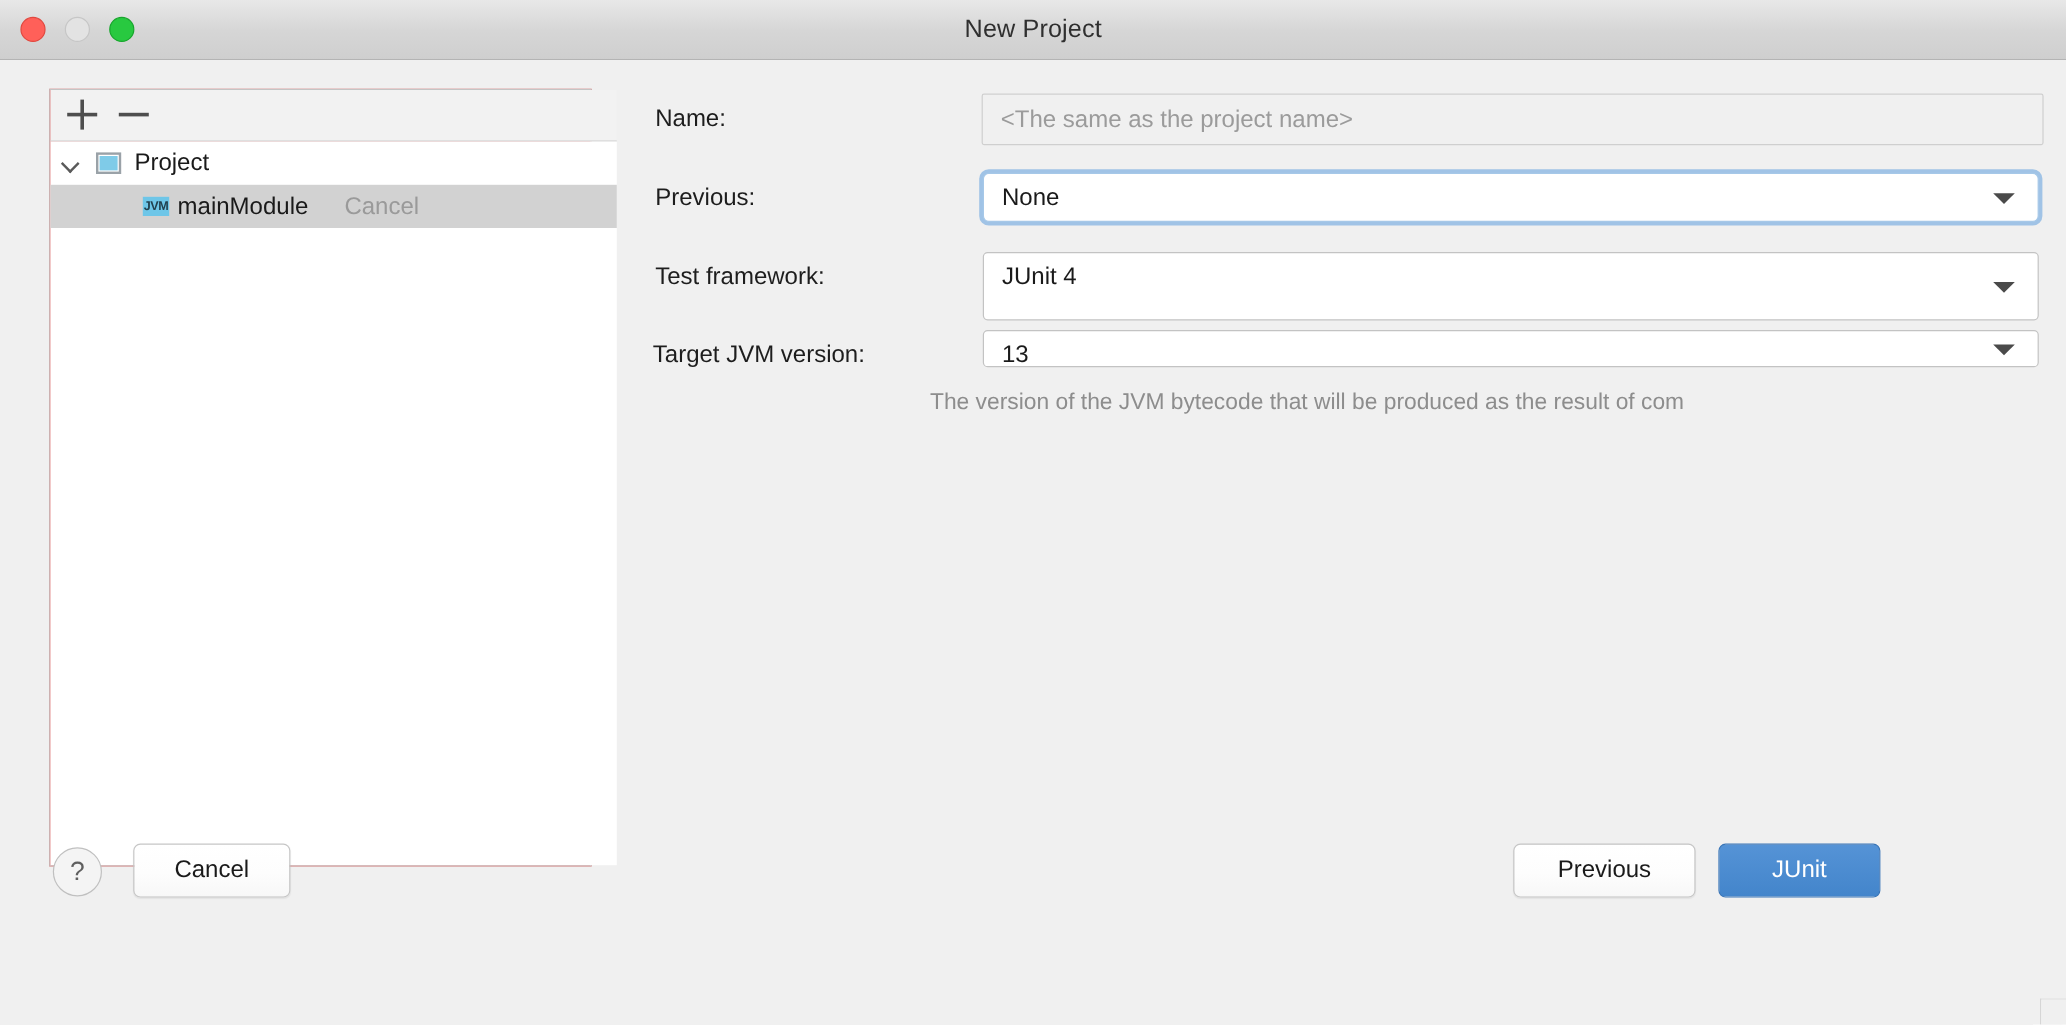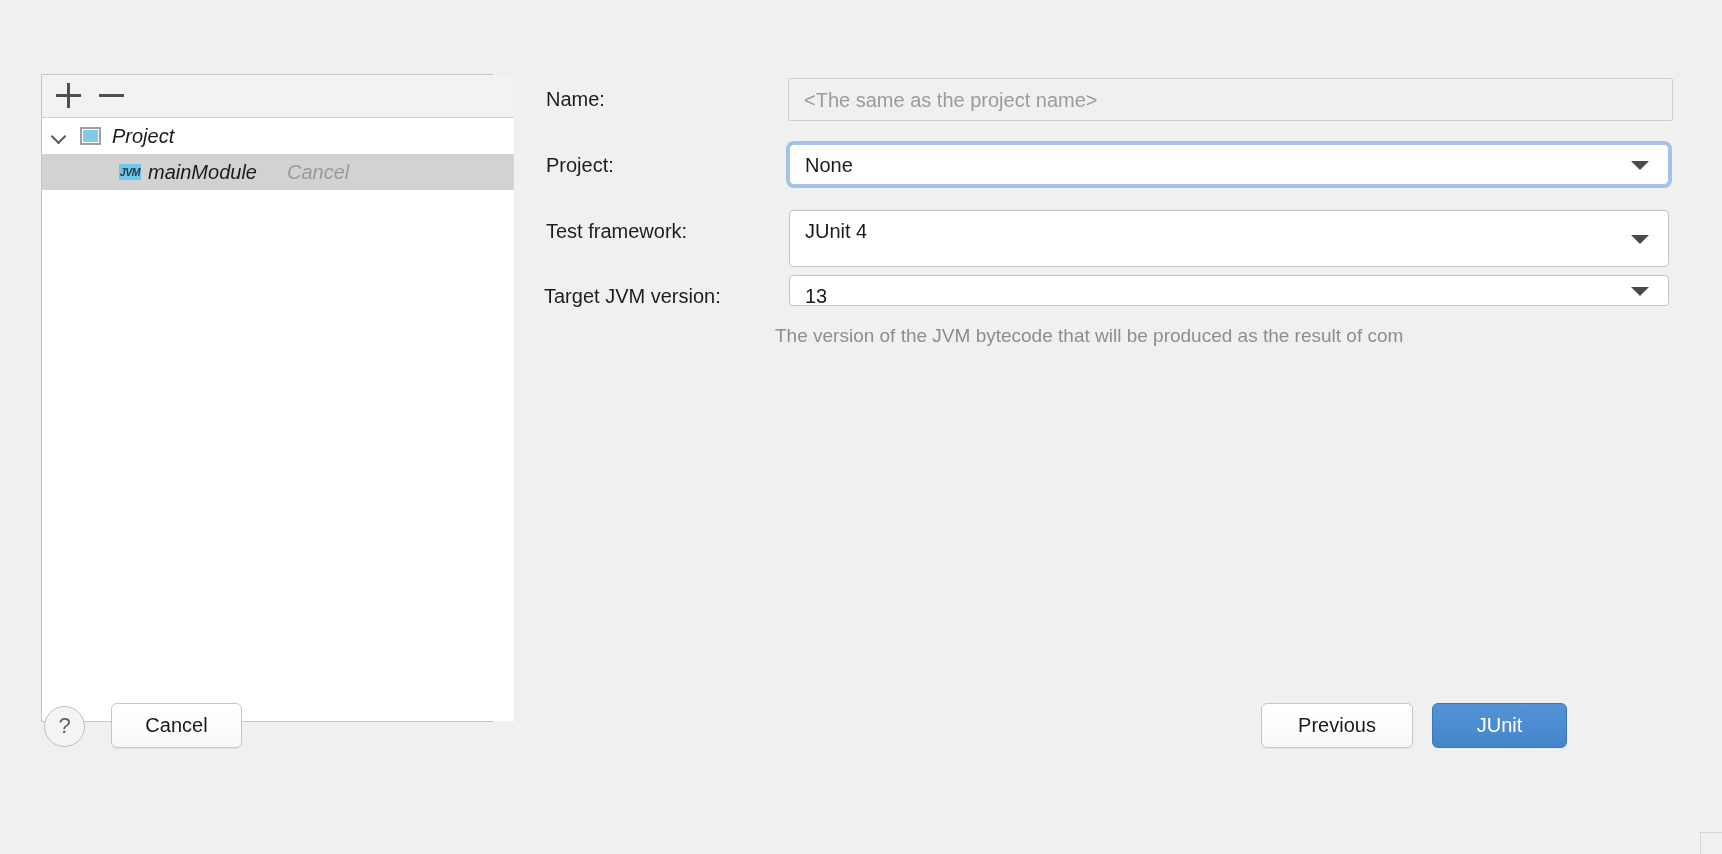--- a/index.html
+++ b/index.html
@@ -48,21 +48,20 @@
   #tl-min    { left: 54px;  background: #e3e3e3; border: 1px solid #c6c6c6; }
   #tl-max    { left: 91px;  background: #28c940; border: 1px solid #17a62c; }
 
   
   #tree-panel {
     position: absolute;
     left: 41px; top: 74px;
     width: 452px; height: 648px;
     background: #ef4444;
     border: 1px solid #c4c4c4;
-    font-style: italic;
   }
   #tree-toolbar {
     position: absolute;
     left: 0; top: 0;
     width: 472px; height: 43px;
     background: #f2f2f2;
     border-bottom: 1px solid #d3d3d3;
   }
   .tb-btn {
     position: absolute;
@@ -161,20 +160,21 @@
     position: absolute;
     font-size: 20px;
     color: #1d1d1d;
     white-space: nowrap;
   }
   .field {
     position: absolute;
     background: #ffffff;
     border: 1px solid #c3c3c3;
     border-radius: 3px;
+    margin-left: 30px;
   }
   .field-text {
     position: absolute;
     left: 15px;
     font-size: 20px;
     color: #1a1a1a;
     line-height: 1;
     white-space: nowrap;
   }
   .placeholder-text { color: #9b9b9b; }
@@ -291,20 +291,26 @@
     border-left: 1px solid #d6d6d6;
     border-top: 1px solid #d6d6d6;
     border-radius: 0 0 5px 0;
   }
 </style>
 </head>
 <body>
 
 <div id="window">
 
+  <div id="titlebar">
+    <div class="traffic" id="tl-close"></div>
+    <div class="traffic" id="tl-min"></div>
+    <div class="traffic" id="tl-max"></div>
+    <div id="title-text">New Project</div>
+  </div>
 
   <div id="tree-panel">
 
     <div id="tree-toolbar">
       <div class="tb-btn" id="tb-add">
         <span class="glyph-plus h"></span>
         <span class="glyph-plus v"></span>
       </div>
       <div class="tb-btn" id="tb-remove">
         <span class="glyph-minus h"></span>
@@ -330,21 +336,21 @@
     </div>
   </div>
 
   <div>
 
     <span class="form-label" style="left:546px; top:88px;">Name:</span>
     <div class="field" id="name-field">
       <span class="field-text placeholder-text">&lt;The same as the project name&gt;</span>
     </div>
 
-    <span class="form-label" style="left:546px; top:154px;">Project:</span>
+    <span class="form-label" style="left:546px; top:154px;">Previous:</span>
     <div class="field" id="template-combo">
       <span class="field-text">None</span>
       <span class="combo-arrow"></span>
     </div>
 
     <span class="form-label" style="left:546px; top:220px;">Test framework:</span>
     <div class="field" id="testfw-combo">
       <span class="field-text">JUnit 4</span>
       <span class="combo-arrow"></span>
     </div>

